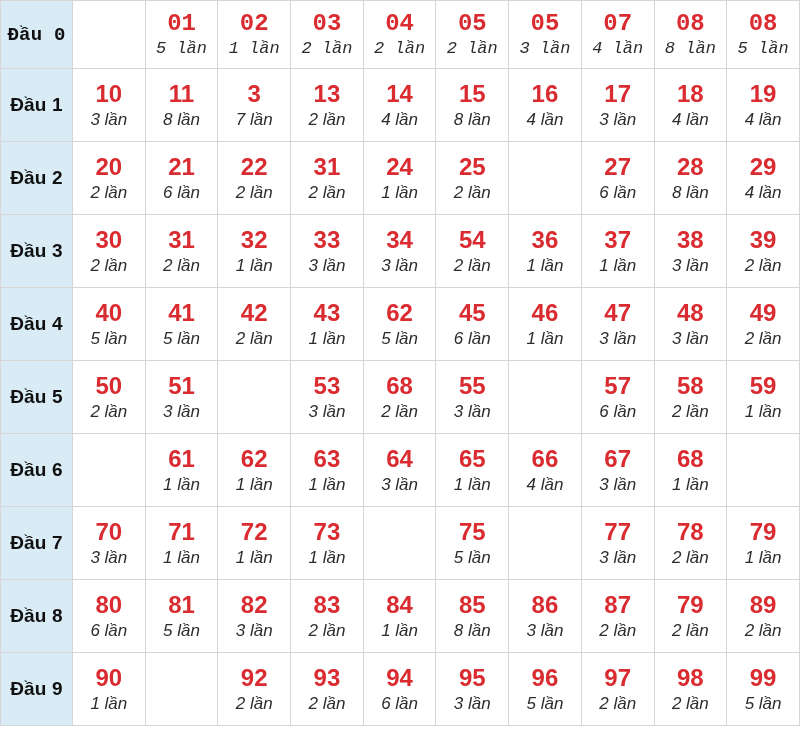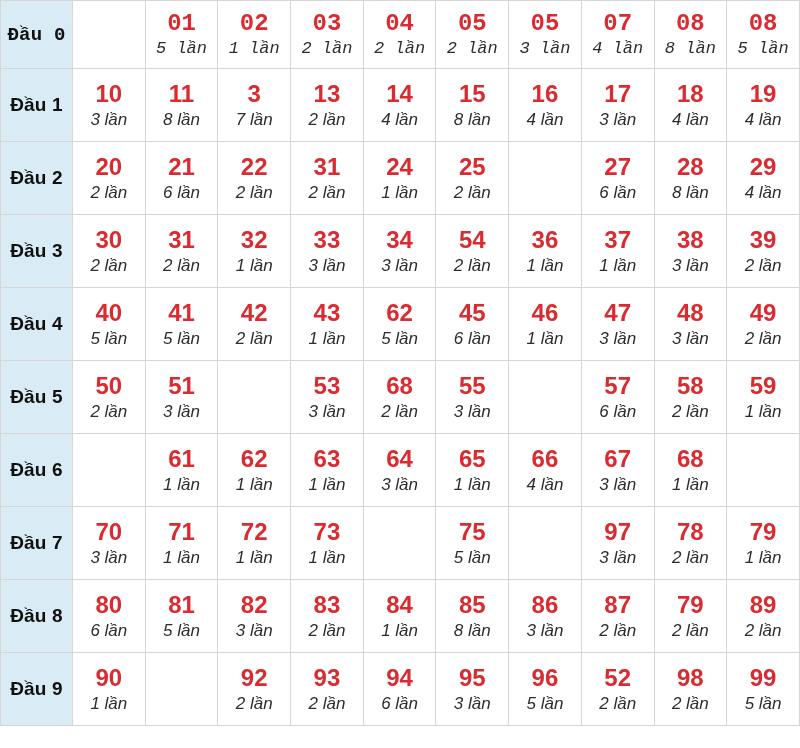--- a/index.html
+++ b/index.html
@@ -366,21 +366,21 @@
           <div class="num">73</div>
           <div class="cnt">1 lần</div>
         </td>
         <td class="empty-cell"></td>
         <td>
           <div class="num">75</div>
           <div class="cnt">5 lần</div>
         </td>
         <td class="empty-cell"></td>
         <td>
-          <div class="num">97</div>
+          <div class="num">77</div>
           <div class="cnt">3 lần</div>
         </td>
         <td>
           <div class="num">78</div>
           <div class="cnt">2 lần</div>
         </td>
         <td>
           <div class="num">79</div>
           <div class="cnt">1 lần</div>
         </td>
@@ -449,21 +449,21 @@
         </td>
         <td>
           <div class="num">95</div>
           <div class="cnt">3 lần</div>
         </td>
         <td>
           <div class="num">96</div>
           <div class="cnt">5 lần</div>
         </td>
         <td>
-          <div class="num">52</div>
+          <div class="num">97</div>
           <div class="cnt">2 lần</div>
         </td>
         <td>
           <div class="num">98</div>
           <div class="cnt">2 lần</div>
         </td>
         <td>
           <div class="num">99</div>
           <div class="cnt">5 lần</div>
         </td>

